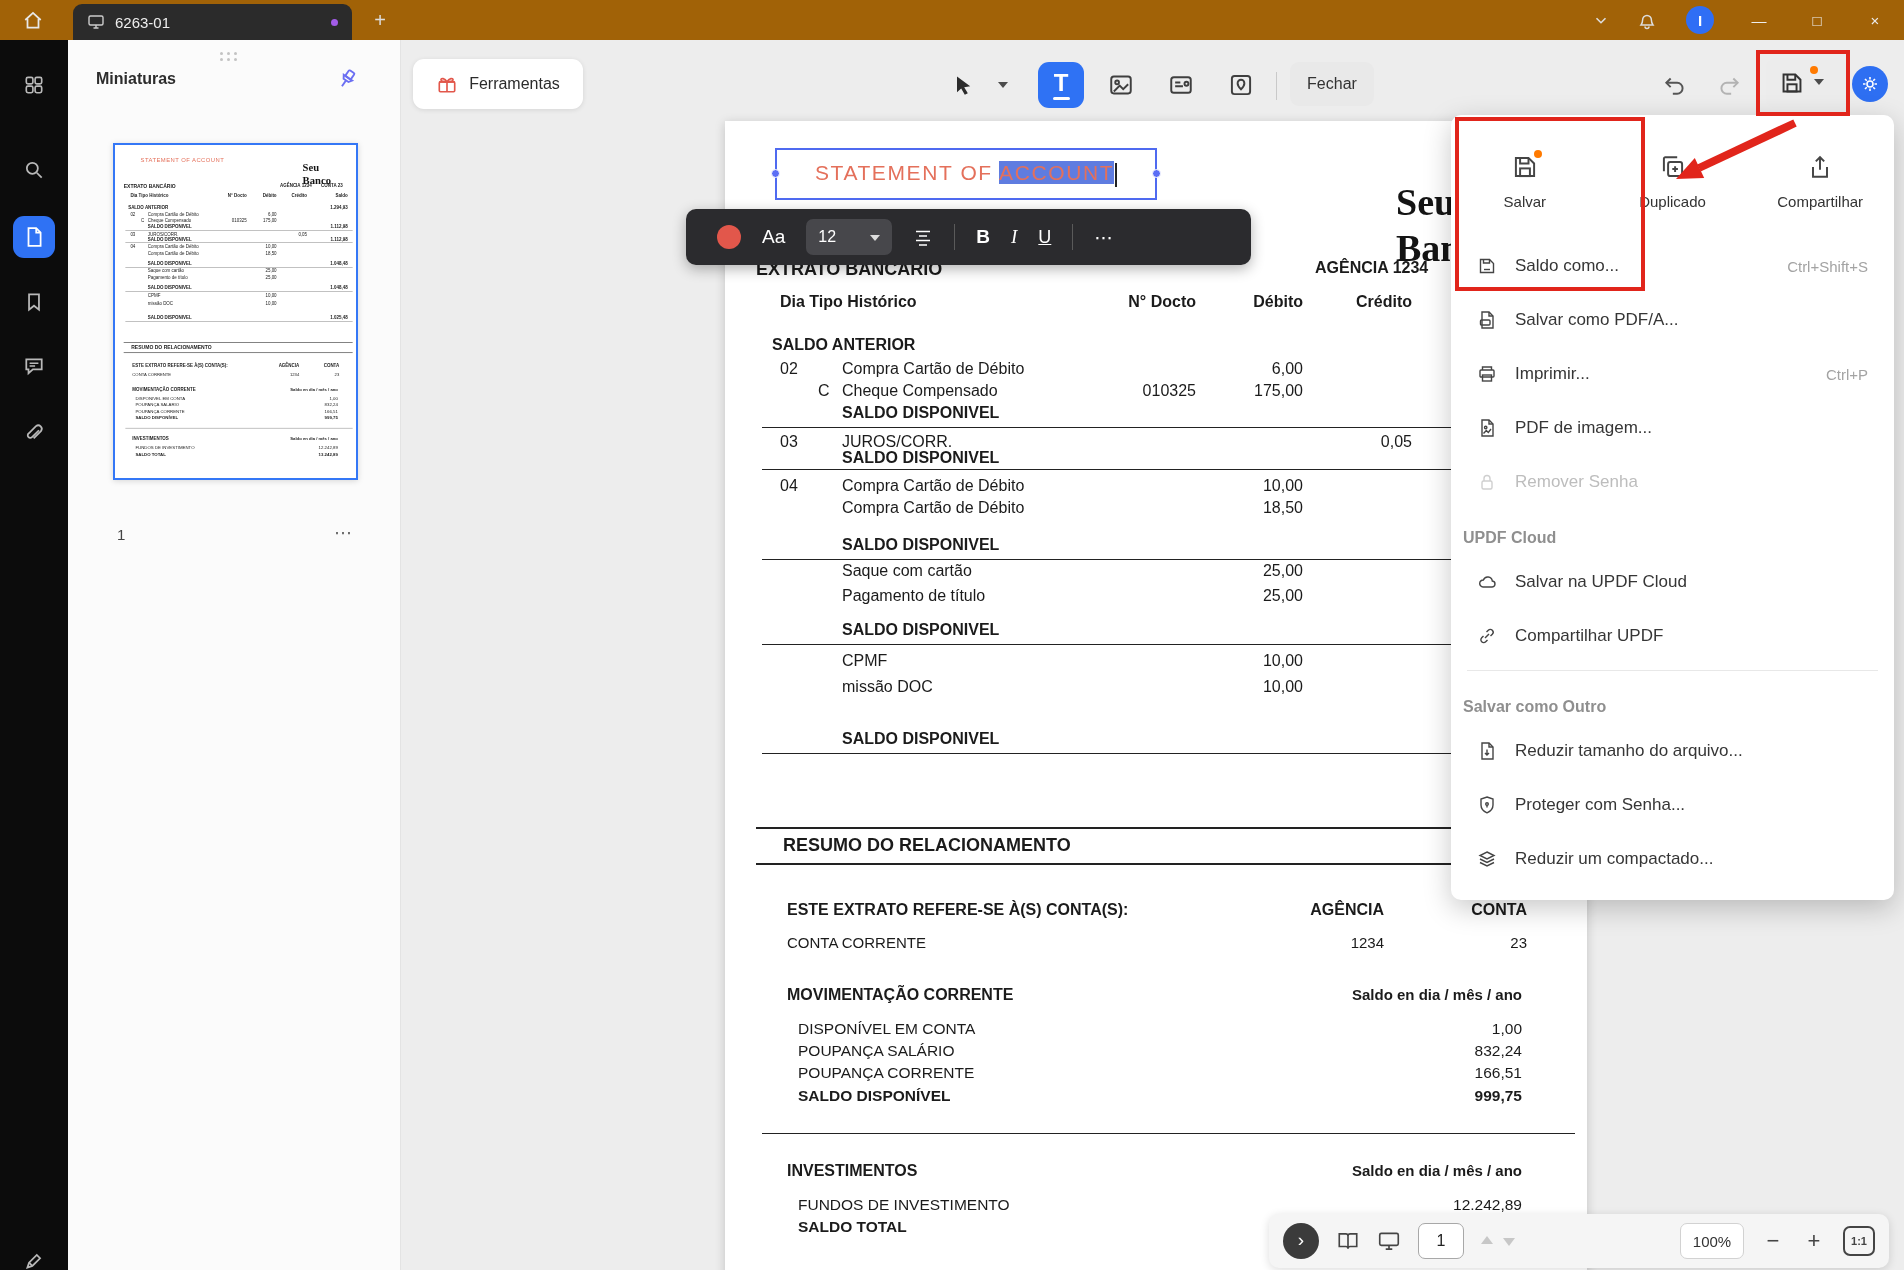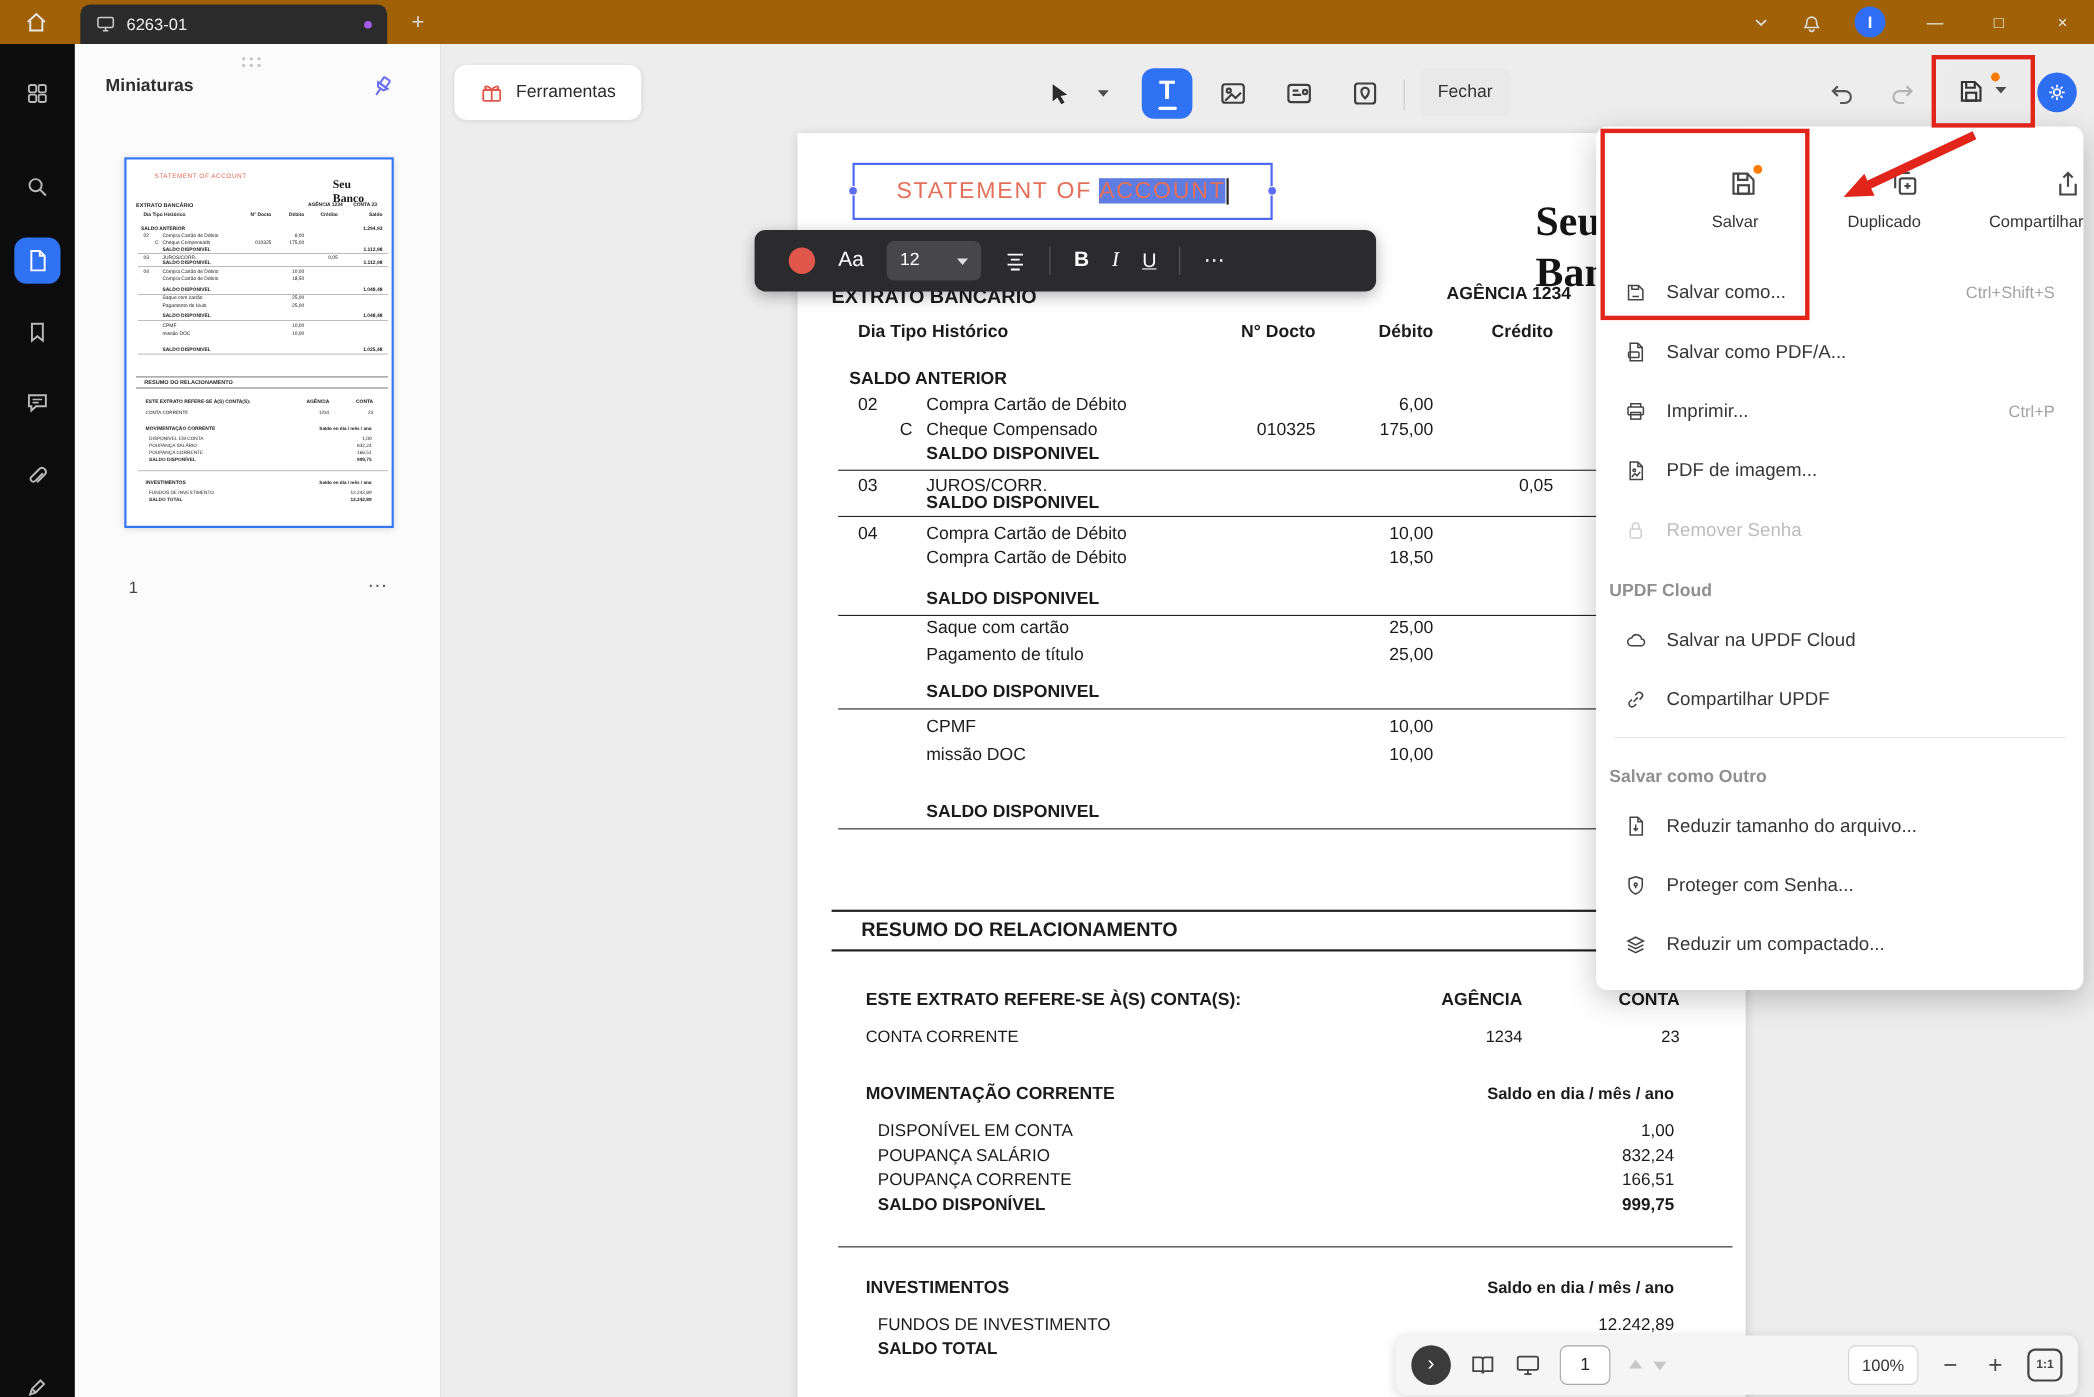--- a/index.html
+++ b/index.html
@@ -96,21 +96,21 @@
   .fsize .chev{border-top-color:#ddd;margin-left:auto;margin-top:6px}
   .fsep{width:1px;height:26px;background:#5a5a5a}
   .fb{font-size:19px;font-weight:700}
   .fi{font-size:19px;font-style:italic;font-family:"Liberation Serif",serif}
   .fu{font-size:18px;text-decoration:underline}
   .fmore{font-size:19px;letter-spacing:1px}
 
   
   .menu{position:absolute;left:1451px;top:115px;width:443px;background:#fff;border-radius:10px;box-shadow:0 8px 28px rgba(0,0,0,.22);z-index:40;padding:12px 0 14px}
   .m-actions{display:flex;height:108px;margin-bottom:4px}
-  .m-act{flex:1;display:flex;flex-direction:column;align-items:flex-end;justify-content:center;gap:12px;font-size:15px;color:#333}
+  .m-act{flex:1;display:flex;flex-direction:column;align-items:center;justify-content:center;gap:12px;font-size:15px;color:#333}
   .m-act .ic{position:relative}
   .m-item{height:54px;display:flex;align-items:center;padding:0 26px;gap:18px;font-size:17px;color:#363636}
   .m-item .sc{margin-left:auto;font-size:15px;color:#a3a3a3}
   .m-item.dis{color:#bdbdbd}
   .m-head{height:46px;display:flex;align-items:flex-end;padding:0 12px 8px;font-size:16px;font-weight:600;color:#8f8f8f}
   .m-div{height:1px;background:#e8e8e8;margin:7px 16px}
 
   
   .botbar{position:absolute;left:1269px;top:1214px;width:620px;height:54px;background:#f5f5f5;border-radius:10px;box-shadow:0 2px 10px rgba(0,0,0,.14);display:flex;align-items:center;padding:0 14px;gap:17px;z-index:30}
   .bb-circle{width:36px;height:36px;border-radius:50%;background:#3b3b3b;color:#fff;font-size:19px;display:flex;align-items:center;justify-content:center;padding-bottom:2px}
@@ -687,21 +687,21 @@
   </div>
 
   <div class="m-item">
     <span>
         <svg width="20" height="20" viewBox="0 0 20 20" fill="none" stroke="#454545" stroke-width="1.4">
           <path d="M3.5 3.5h9l4 4v9h-13z"></path>
           <path d="M6.5 3.5v3.5h6V3.5"></path>
           <path d="M7 13.5h6"></path>
         </svg>
       </span>
-    <span>Salvar como...</span>
+    <span>Saldo como...</span>
     <span class="sc">Ctrl+Shift+S</span>
   </div>
   <div class="m-item">
     <span>
         <svg width="20" height="20" viewBox="0 0 20 20" fill="none" stroke="#454545" stroke-width="1.4">
           <path d="M5 2h7l4 4v12H5z"></path>
           <path d="M12 2v4h4"></path>
           <rect x="3.5" y="10" width="9.5" height="5" rx="1"></rect>
         </svg>
       </span>

